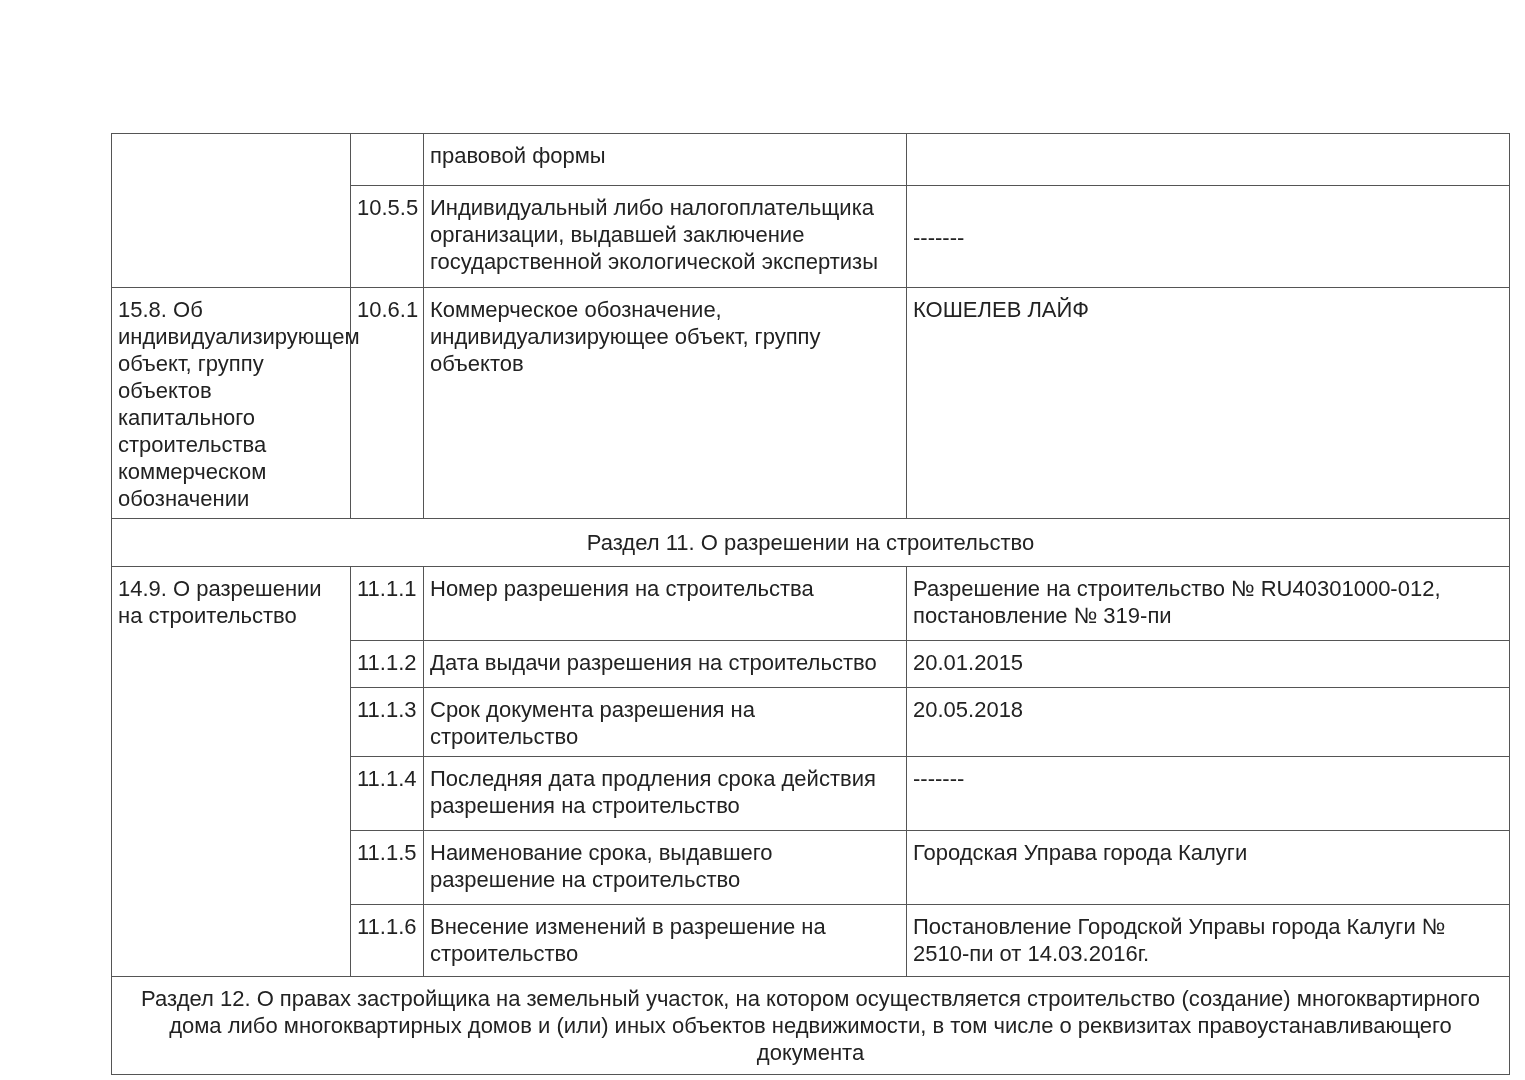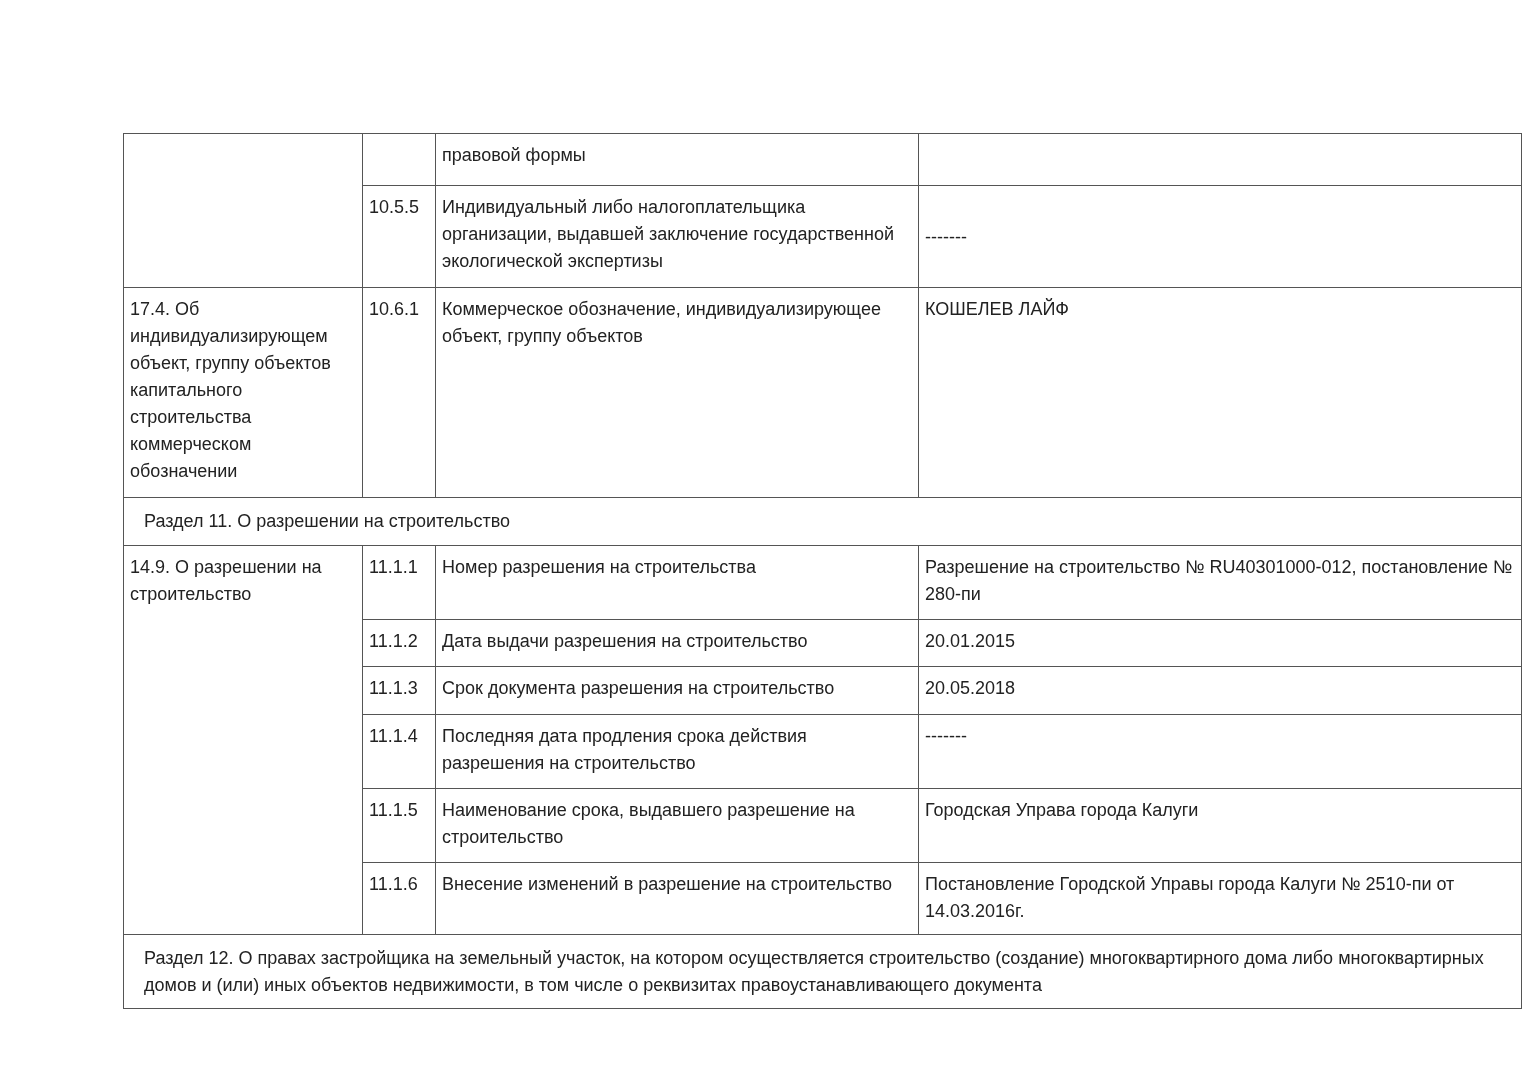--- a/index.html
+++ b/index.html
@@ -1,30 +1,30 @@
 <!DOCTYPE html>
 <html><head>
 <meta charset="utf-8">
 <style>
   html, body { margin: 0; padding: 0; }
   body {
     width: 1525px; height: 1080px; background: #ffffff; position: relative; overflow: hidden;
     font-family: "Liberation Sans", "DejaVu Sans", sans-serif; color: #222;
   }
   .doc-table {
-    position: absolute; left: 123px; top: 133px; width: 1398px;
+    position: absolute; left: 111px; top: 133px; width: 1398px;
     border-collapse: collapse; table-layout: fixed;
-    font-size: 18px; line-height: 27px; padding-left: 33px;
+    font-size: 22px; line-height: 27px; padding-left: 33px;
   }
   .doc-table td {
     border: 1.5px solid #555; vertical-align: top; padding: 8px 6px 6px 6px;
     box-sizing: border-box;
   }
   .doc-table td.num { padding-left: 6px; padding-right: 4px; margin-left: 40px; }
-  .doc-table td.section { text-align: left; vertical-align: middle; padding: 10px 20px; }
+  .doc-table td.section { text-align: center; vertical-align: middle; padding: 10px 20px; }
   col.c1 { width: 239px; }
   col.c2 { width: 73px; }
   col.c3 { width: 483px; }
   col.c4 { width: 603px; }
 </style>
 </head>
 <body>
 
 <table class="doc-table">
   <colgroup>
@@ -41,35 +41,35 @@
     <td>правовой формы</td>
     <td></td>
   </tr>
   <tr style="height:102px">
     <td class="num">10.5.5</td>
     <td>Индивидуальный либо налогоплательщика организации, выдавшей заключение государственной экологической экспертизы</td>
     <td style="vertical-align:middle">-------</td>
   </tr>
 
   <tr style="height:210px">
-    <td>17.4. Об индивидуализирующем объект, группу объектов капитального строительства коммерческом обозначении</td>
+    <td>15.8. Об индивидуализирующем объект, группу объектов капитального строительства коммерческом обозначении</td>
     <td class="num">10.6.1</td>
     <td>Коммерческое обозначение, индивидуализирующее объект, группу объектов</td>
     <td>КОШЕЛЕВ ЛАЙФ</td>
   </tr>
 
   <tr style="height:48px">
     <td colspan="4" class="section">Раздел 11. О разрешении на строительство</td>
   </tr>
 
   <tr style="height:74px">
     <td rowspan="6">14.9. О разрешении на строительство</td>
     <td class="num">11.1.1</td>
     <td>Номер разрешения на строительства</td>
-    <td>Разрешение на строительство № RU40301000-012, постановление № 280-пи</td>
+    <td>Разрешение на строительство № RU40301000-012, постановление № 319-пи</td>
   </tr>
   <tr style="height:47px">
     <td class="num">11.1.2</td>
     <td>Дата выдачи разрешения на строительство</td>
     <td>20.01.2015</td>
   </tr>
   <tr style="height:48px">
     <td class="num">11.1.3</td>
     <td>Срок документа разрешения на строительство</td>
     <td>20.05.2018</td>

